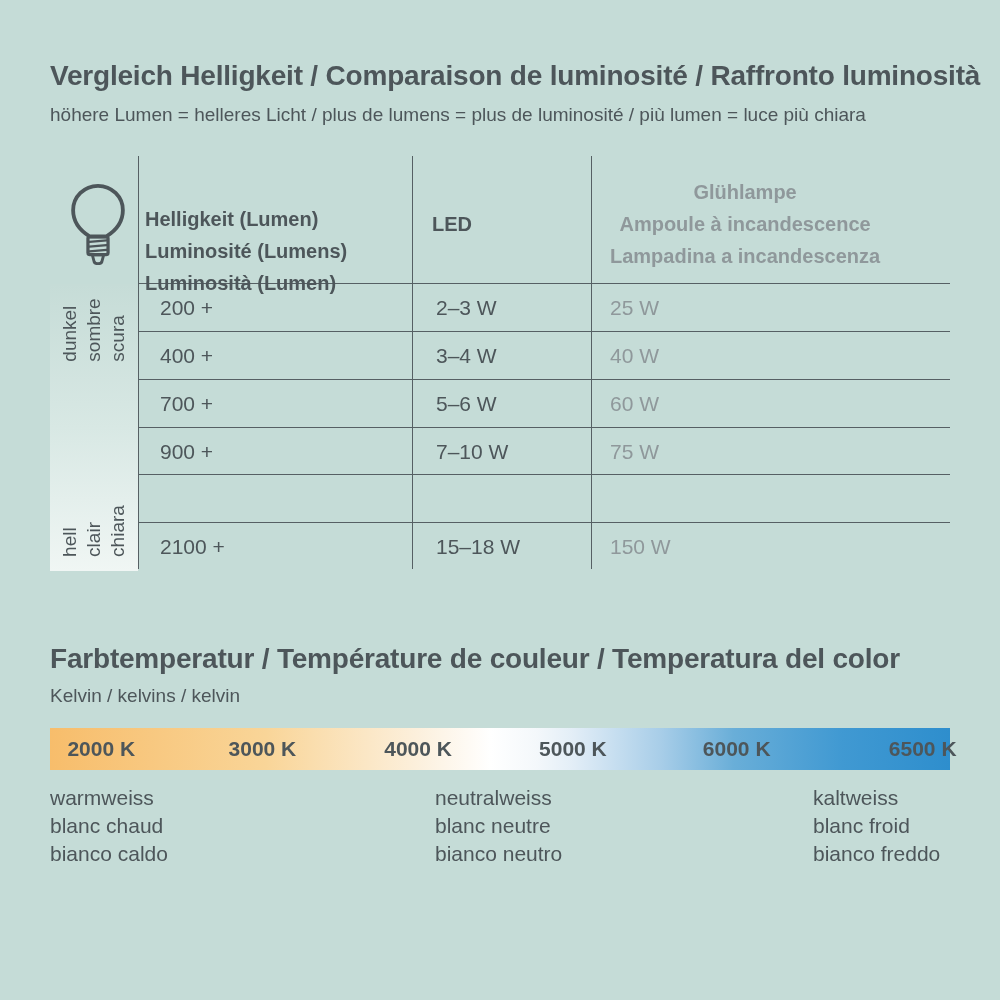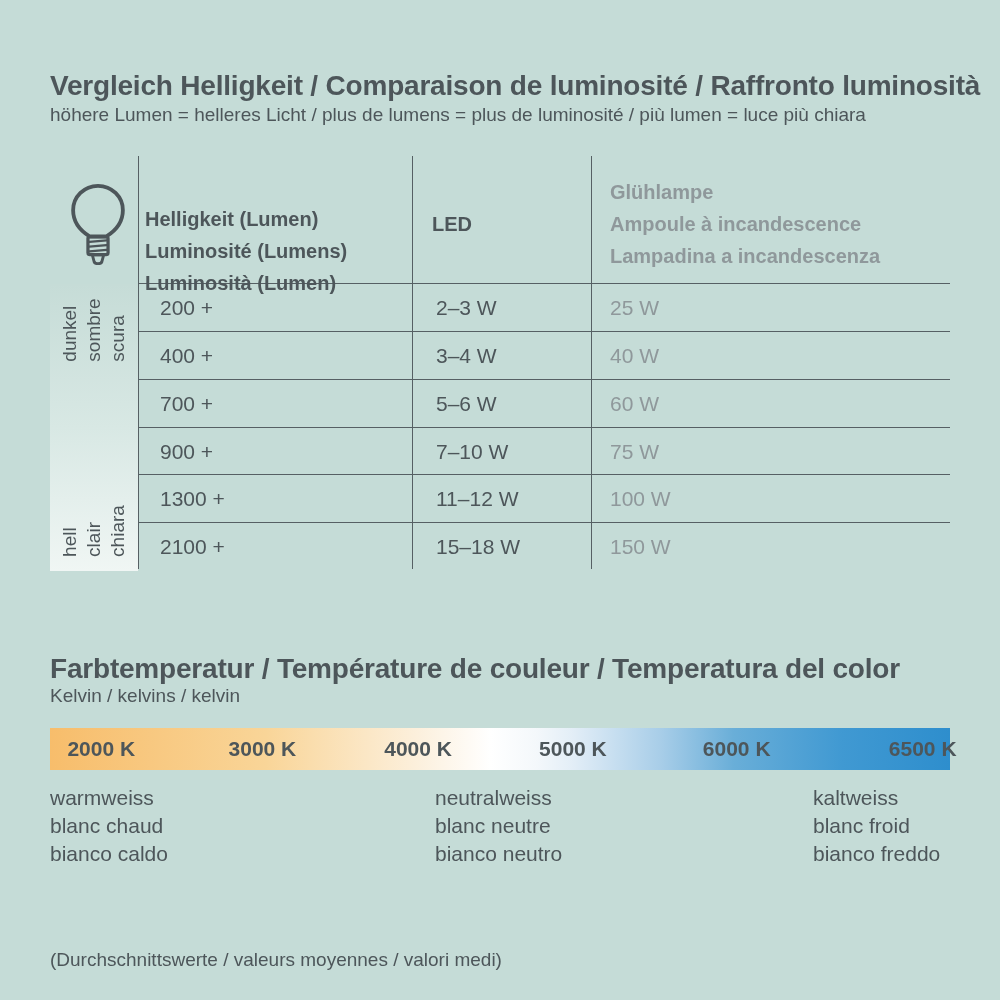--- a/index.html
+++ b/index.html
@@ -5,23 +5,23 @@
   html,body { margin:0; padding:0; }
   body {
     width:1000px; height:1000px;
     background:#c5dcd7;
     font-family:"Liberation Sans", sans-serif;
     color:#4d565a;
   }
   .page { position:relative; width:1000px; height:1000px; overflow:hidden; }
   .abs { position:absolute; }
   .pre { white-space:pre-line; }
-  .gray { color:#8f989b; }
+  .gray { color:#8f989b;text-align:center; }
 
-  .title { font-size:28px; font-weight:700; letter-spacing:-0.2px; line-height:34px;margin-top:10px; }
+  .title { font-size:28px; font-weight:700; letter-spacing:-0.2px; line-height:34px; }
   .subtitle { font-size:19px; line-height:24px; }
 
   
   .strip { left:50px; top:284px; width:88px; height:287px; }
   .vline { width:1px; top:156px; height:413px; background:#566064; }
   .hline { left:138px; width:812px; height:1px; background:#566064; }
 
   .vlabel {
     font-size:19px; line-height:24px; text-align:left;
     transform:translate(-50%,-50%) rotate(-90deg);
@@ -102,25 +102,20 @@
   <div class="abs trow" style="top:380px;">
     <span class="c1">700 +</span>
     <span class="c2">5–6 W</span>
     <span class="c3 gray">60 W</span>
   </div>
   <div class="abs trow" style="top:428px;">
     <span class="c1">900 +</span>
     <span class="c2">7–10 W</span>
     <span class="c3 gray">75 W</span>
   </div>
-  <div class="abs trow" style="top:475px;">
-    <span class="c1">1300 +</span>
-    <span class="c2">11–12 W</span>
-    <span class="c3 gray">100 W</span>
-  </div>
   <div class="abs trow" style="top:523px;">
     <span class="c1">2100 +</span>
     <span class="c2">15–18 W</span>
     <span class="c3 gray">150 W</span>
   </div>
 
   <div class="abs title" style="left:50px; top:642px;">Farbtemperatur / Température de couleur / Temperatura del color</div>
   <div class="abs subtitle" style="left:50px; top:684px;">Kelvin / kelvins / kelvin</div>
 
   <div class="abs bar" id="temp-bar" style="background: linear-gradient(to right, rgb(247, 189, 107) 0%, rgb(249, 213, 152) 24%, rgb(252, 240, 221) 41%, rgb(255, 255, 255) 49%, rgb(244, 248, 251) 54%, rgb(227, 238, 247) 58%, rgb(167, 205, 232) 68%, rgb(105, 174, 216) 76%, rgb(64, 153, 210) 88%, rgb(46, 142, 205) 100%);">
@@ -135,15 +130,14 @@
   <div class="abs legend pre" style="left:50px; top:784px;">warmweiss
 blanc chaud
 bianco caldo</div>
   <div class="abs legend pre" style="left:435px; top:784px;">neutralweiss
 blanc neutre
 bianco neutro</div>
   <div class="abs legend pre" style="left:813px; top:784px;">kaltweiss
 blanc froid
 bianco freddo</div>
 
-  <div class="abs footer" style="left:50px; top:948px;">(Durchschnittswerte / valeurs moyennes / valori medi)</div>
 
 </div>
 
 </body></html>

